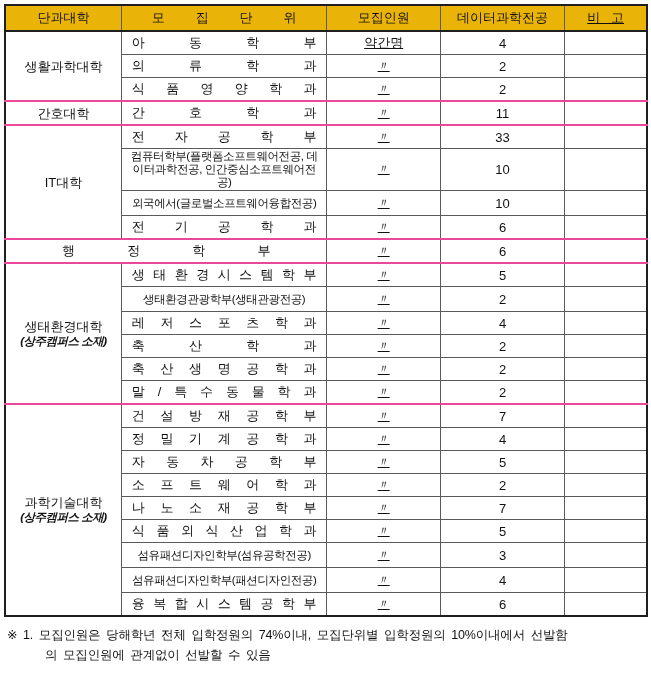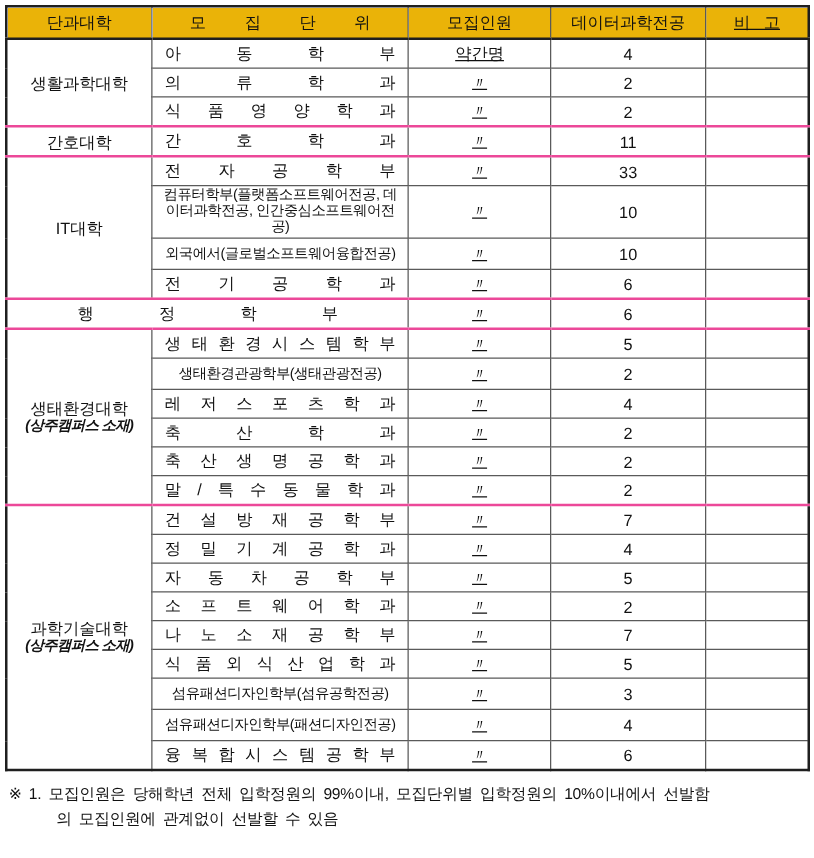--- a/index.html
+++ b/index.html
@@ -299,17 +299,17 @@
             <span class="dist">융 복 합 시 스 템 공 학 부</span>
           </td>
           <td class="quota-cell">〃</td>
           <td class="max-cell">6</td>
           <td class="remark-cell"></td>
         </tr>
       </tbody>
   </table>
 
   <div class="notes" id="notes">
-      <div class="note-line i0">※ 1. 모집인원은 당해학년 전체 입학정원의 99%이내, 모집단위별 입학정원의 10%이내에서 선발함</div>
+      <div class="note-line i0">※ 1. 모집인원은 당해학년 전체 입학정원의 74%이내, 모집단위별 입학정원의 10%이내에서 선발함</div>
       <div class="note-line i2">의 모집인원에 관계없이 선발할 수 있음</div>
     </div>
 
 </div>
 
 </body></html>

